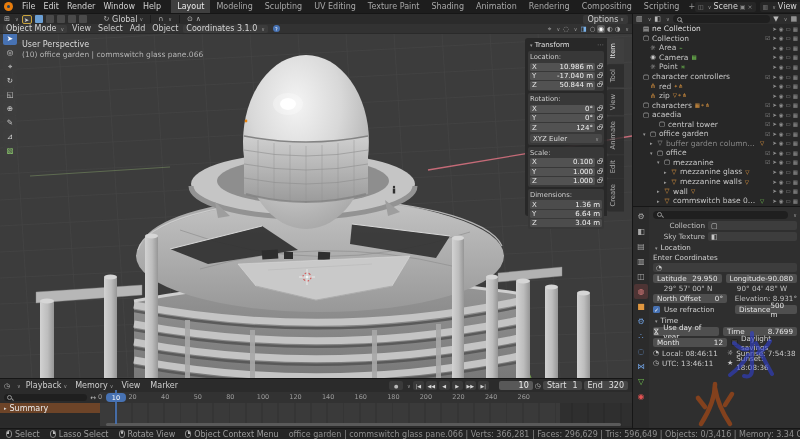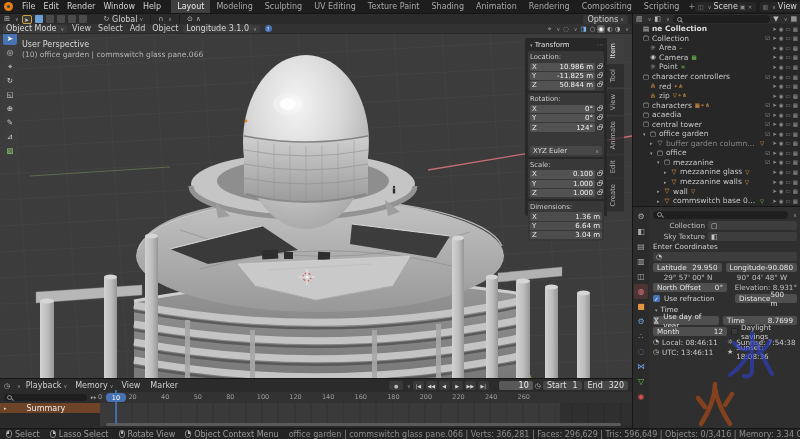--- a/index.html
+++ b/index.html
@@ -68,21 +68,21 @@
   
   #npanel{position:absolute;left:525px;top:14px;width:82px;height:178px;background:rgba(40,40,40,.96);border-radius:3px 0 0 3px;z-index:6;padding:2px 3px;font-size:7px}
   .np-title{display:flex;align-items:center;color:#e0e0e0;height:9px}
   .np-dots{margin-left:auto;color:#8a8a8a}
   .np-sub{background:#383838;border-radius:2px;padding:2px 2px 1px;margin-top:2px}
   .np-sub-h{color:#cdcdcd;margin-bottom:1px;font-size:6.8px}
   .np-rowwrap{display:flex;align-items:center}
   .np-field{flex:1;display:flex;align-items:center;background:#525252;border-radius:1.5px;height:8.2px;margin:0.6px 0;padding:0 2px}
   .np-field .ax{color:#e2e2e2}
   .np-field .vl{margin-left:auto;color:#f2f2f2}
-  .np-dd{display:flex;align-items:center;background:#474747;border-radius:2px;height:8.5px;margin:14px 0 1px;padding:0 3px;color:#dcdcdc}
+  .np-dd{display:flex;align-items:center;background:#474747;border-radius:2px;height:8.5px;margin:2px 0 1px;padding:0 3px;color:#dcdcdc}
   .np-dim .np-field{background:#4c4c4c}
   #ntabs{position:absolute;left:607px;top:14px;width:17px;z-index:6;display:flex;flex-direction:column;gap:1px}
   .ntab{writing-mode:vertical-rl;transform:rotate(180deg);font-size:6.8px;color:#aeaeae;background:#2a2a2ac8;padding:5px 2px;border-radius:0 2px 2px 0;text-align:center}
   .ntab.active{background:#3f3f3f;color:#eaeaea}
   
   #properties{position:absolute;left:632px;top:206px;width:168px;height:222px;background:#2f2f2f;border-left:1px solid #161616;border-top:1px solid #161616}
   #ptabs{position:absolute;left:0;top:0;width:16px;height:222px;background:#2b2b2b;display:flex;flex-direction:column;align-items:center;padding-top:2px}
   .ptab{width:14px;height:15px;display:flex;align-items:center;justify-content:center;font-size:8px;color:#a9a9a9}
   .ptab.active{background:#4d3434;border-radius:2px;color:#e08080}
   .ptab.orange{color:#e0973f}.ptab.blue{color:#6f9fde}.ptab.green{color:#6fbf4f}.ptab.red{color:#e05252}
@@ -114,21 +114,21 @@
   .se-pill{height:9px;background:#464646;border-radius:2px;display:flex;align-items:center;padding:0 4px;gap:6px;color:#e0e0e0}
   .tl-ruler{position:relative;height:11px;background:#323232;display:flex}
   .tl-lsearch{width:100px;background:#2b2b2b;display:flex;align-items:center;gap:3px;padding:0 4px;flex:none}
   .tl-lsearch .sp{flex:1;height:7px;background:#1f1f1f;border-radius:5px;display:flex;align-items:center;padding:0 3px}
   .ticks{position:absolute;left:100px;top:0;right:0;height:11px;display:flex}
   .tick{width:32.6px;position:relative;flex:none}
   .tick span{position:absolute;left:0;top:1px;transform:translateX(-50%);font-size:6.5px;color:#9c9c9c}
   .cur-frame{position:absolute;left:106px;top:1px;width:20px;height:9px;background:#4772b3;border-radius:4px;color:#fff;font-size:6.5px;display:flex;align-items:center;justify-content:center;z-index:3}
   .tl-channels{position:relative;height:23px;display:flex}
   .tl-left{width:100px;background:#2a2a2a;flex:none}
-  .sum-row{height:10px;background:#6d4428;display:flex;align-items:center;padding:0 4px;gap:20px;color:#ececec}
+  .sum-row{height:10px;background:#6d4428;display:flex;align-items:center;padding:0 4px;gap:3px;color:#ececec}
   .sum-exp{font-size:5px;color:#d8d8d8}
   .tl-keys{flex:1;background:repeating-linear-gradient(to right,#3a3a3a 0,#3a3a3a 14.5px,#353535 14.5px,#353535 16.3px)}
   .tl-past{position:absolute;left:560px;top:0;right:0;bottom:0;background:rgba(0,0,0,.18)}
   .playhead{position:absolute;left:115px;top:11px;width:1.5px;height:34px;background:#4772b3;opacity:.9;z-index:2}
   .tl-scroll{position:absolute;left:106px;bottom:2px;width:515px;height:3px;background:#5a5a5a;border-radius:2px}
   
   #statusbar{position:absolute;left:0;top:428px;width:800px;height:11px;background:#242424;border-top:1px solid #161616;display:flex;align-items:center;padding:0 6px;gap:10px;white-space:nowrap}
   .hint{display:flex;align-items:center;gap:3px;color:#9d9d9d}
   .mouse{width:6px;height:8px;border:1px solid #8a8a8a;border-radius:3px;position:relative;flex:none}
   .mouse::before{content:'';position:absolute;top:0;width:2px;height:3px;background:#c2c2c2}
@@ -219,21 +219,21 @@
     <span class="ol-search">
         <span class="mag"></span>
       </span>
     <span class="ts-ic">▼</span>
     <span class="caret">∨</span>
     <span class="ts-ic">▦</span>
   </div>
 
   <div id="outliner">
 
-      <div class="ol-row scene obj" style="padding-left: 3px; font-weight: bold;">
+      <div class="ol-row scene obj" style="padding-left: 3px;">
         <span class="ol-exp"></span>
         <span class="ol-ic" style="color: rgb(207, 207, 207);">▤</span>
         <span class="ol-label">ne Collection</span>
         <span class="ol-badge"></span>
         <span class="ol-right">
           <i class="chk">☑</i>
           <i>➤</i>
           <i>◉</i>
           <i>▭</i>
           <i>▦</i>
@@ -359,21 +359,21 @@
         <span class="ol-badge"></span>
         <span class="ol-right">
           <i class="chk">☑</i>
           <i>➤</i>
           <i>◉</i>
           <i>▭</i>
           <i>▦</i>
         </span>
       </div>
 
-      <div class="ol-row" style="padding-left: 3px;">
+      <div class="ol-row" style="padding-left: 19px;">
         <span class="ol-exp"></span>
         <span class="ol-ic" style="color: rgb(200, 200, 200);">▢</span>
         <span class="ol-label">central tower</span>
         <span class="ol-badge"></span>
         <span class="ol-right">
           <i class="chk">☑</i>
           <i>➤</i>
           <i>◉</i>
           <i>▭</i>
           <i>▦</i>
@@ -500,21 +500,21 @@
         <span class="caret">∨</span>
       </span>
       <span style="display:flex;gap:7px">
 
       <span class="vp-menu">View</span>
           <span class="vp-menu">Select</span>
           <span class="vp-menu">Add</span>
           <span class="vp-menu">Object</span>
         </span>
       <span class="vp-pill">
-        <span>Longitude 3.1.0</span>
+        <span>Coordinates 3.1.0</span>
         <span class="caret">∨</span>
       </span>
       <span class="q-circ">?</span>
       <span class="vp-right">
         <span class="shade-ic">⌖</span>
         <span class="caret">∨</span>
         <span class="shade-ic">◌</span>
         <span class="caret">∨</span>
         <span class="shade-ic blue">◨</span>
         <span style="display:flex;gap:2px">
@@ -714,21 +714,21 @@
               <span class="np-field">
                 <span class="ax">X</span>
                 <span class="vl">10.986 m</span>
               </span>
               <span class="lock"></span>
             </div>
 
             <div class="np-rowwrap">
               <span class="np-field">
                 <span class="ax">Y</span>
-                <span class="vl">-11.825 m</span>
+                <span class="vl">-17.040 m</span>
               </span>
               <span class="lock"></span>
             </div>
 
             <div class="np-rowwrap">
               <span class="np-field">
                 <span class="ax">Z</span>
                 <span class="vl">50.844 m</span>
               </span>
               <span class="lock"></span>
@@ -863,20 +863,24 @@
         <span class="p-lbl-r">Collection</span>
         <span class="p-field">
             <span class="p-ic">▢</span>
           </span>
       </div>
       <div class="p-row">
         <span class="p-lbl-r">Sky Texture</span>
         <span class="p-field">
             <span class="p-ic">◧</span>
           </span>
+      </div>
+      <div class="p-sec">
+        <span class="caret">▾</span>
+        <span>Location</span>
       </div>
       <div class="p-row" style="height:9px">
         <span style="color:#cdcdcd">Enter Coordinates</span>
       </div>
       <div class="p-row">
         <span class="p-field">
             <span class="p-ic">◔</span>
           </span>
       </div>
       <div class="p-half">

